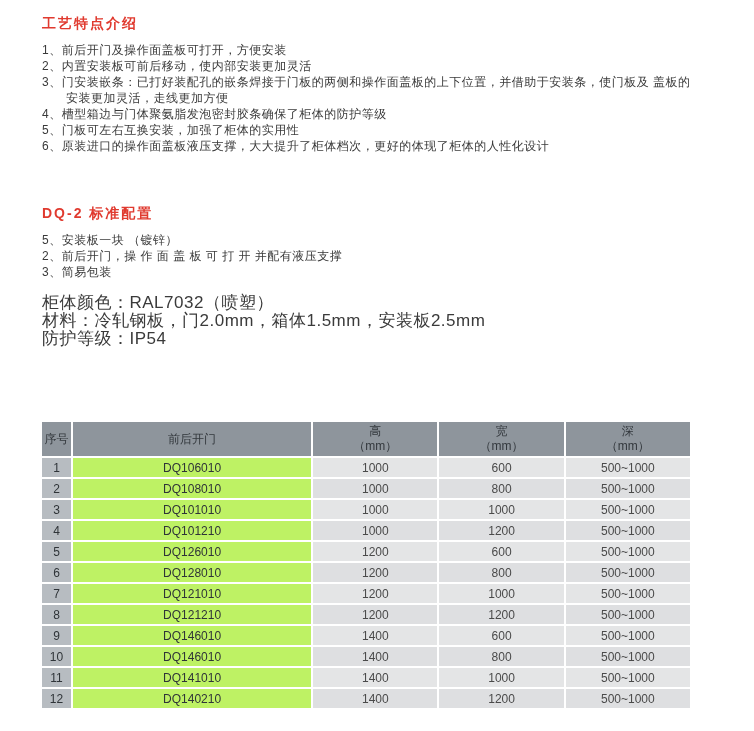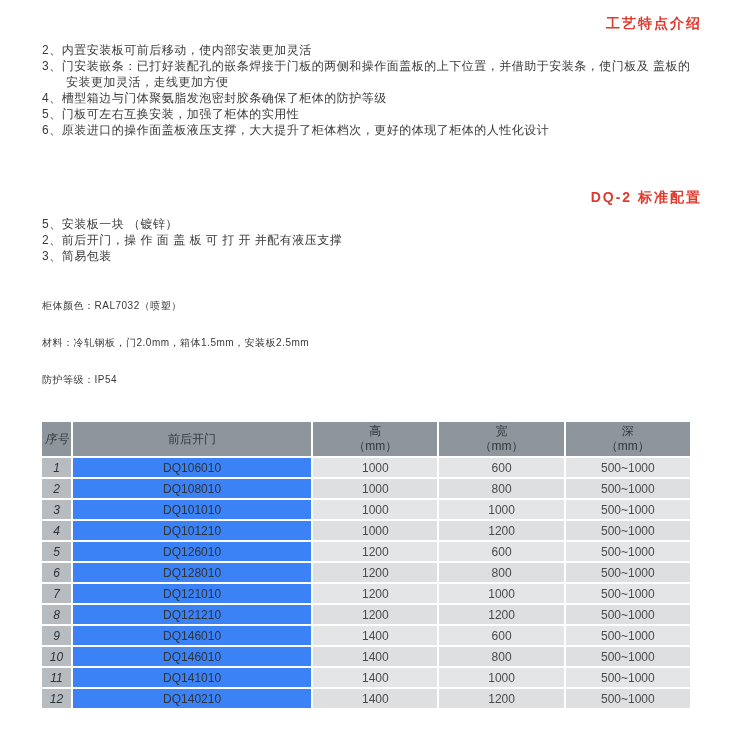--- a/index.html
+++ b/index.html
@@ -4,66 +4,67 @@
 <style>
   html,body{margin:0;padding:0;background:#ffffff;}
   body{
     width:754px;height:731px;overflow:hidden;position:relative;
     font-family:"Liberation Sans","DejaVu Sans",sans-serif;
     color:#333333;
   }
   .doc{position:absolute;left:42px;top:14px;width:660px;}
   .section-title{
     font-size:14px;font-weight:bold;color:#e03a2f;
-    letter-spacing:2px;margin:0 0 10px 0;line-height:18px;text-align:right;
+    letter-spacing:2px;margin:0 0 10px 0;line-height:18px;
   }
   .feature-list{margin:0;padding:0;}
   .feature-item{
     font-size:12px;line-height:16px;color:#3a3a3a;
     padding-left:24px;text-indent:-24px;letter-spacing:0.5px;
     margin:0;
   }
   .gap-lg{height:50px;}
   .gap-md{height:14px;}
   .spec-list{margin:0;padding:0;}
   .spec-line{
-    font-size:10px;line-height:18px;color:#3a3a3a;letter-spacing:0.5px;margin-top:19px;
+    font-size:17px;line-height:18px;color:#3a3a3a;letter-spacing:0.5px;
   }
   .spec-table{
     position:absolute;left:40px;top:420px;
     border-collapse:separate;border-spacing:2px;
     table-layout:fixed;width:652px;
     font-size:12px;color:#333333;
   }
   .spec-table th,.spec-table td{
     text-align:center;vertical-align:middle;
     padding:0;overflow:hidden;white-space:nowrap;
   }
   .spec-table th{
     background:#8e959c;color:#33383d;font-weight:normal;
     height:34px;line-height:15px;
   }
   .spec-table td{height:19px;}
-  .col-index{width:28px;font-style:italic;}
+  .col-index{width:28px;}
   .col-model{width:230px;}
   .col-num{width:120px;}
   td.cell-index{background:#b7bcc1;color:#2f3438;}
-  td.cell-model{background:#3b82f6;color:#2f3438;}
+  td.cell-model{background:#bef264;color:#2f3438;}
   td.cell-num{background:#e4e5e6;color:#4a4a4a;margin-left:28px;}
   tr.alt td.cell-num{background:#dedfe1;}
   .unit-line{font-size:12px;}
 </style>
 </head>
 <body>
 
 <div class="doc">
 
   <h1 class="section-title">工艺特点介绍</h1>
 
   <div class="feature-list">
+    <div class="feature-item">1、前后开门及操作面盖板可打开，方便安装</div>
     <div class="feature-item">2、内置安装板可前后移动，使内部安装更加灵活</div>
     <div class="feature-item">3、门安装嵌条：已打好装配孔的嵌条焊接于门板的两侧和操作面盖板的上下位置，并借助于安装条，使门板及 盖板的安装更加灵活，走线更加方便</div>
     <div class="feature-item">4、槽型箱边与门体聚氨脂发泡密封胶条确保了柜体的防护等级</div>
     <div class="feature-item">5、门板可左右互换安装，加强了柜体的实用性</div>
     <div class="feature-item">6、原装进口的操作面盖板液压支撑，大大提升了柜体档次，更好的体现了柜体的人性化设计</div>
   </div>
 
   <div class="gap-lg"></div>
 
   <h1 class="section-title">DQ-2 标准配置</h1>

